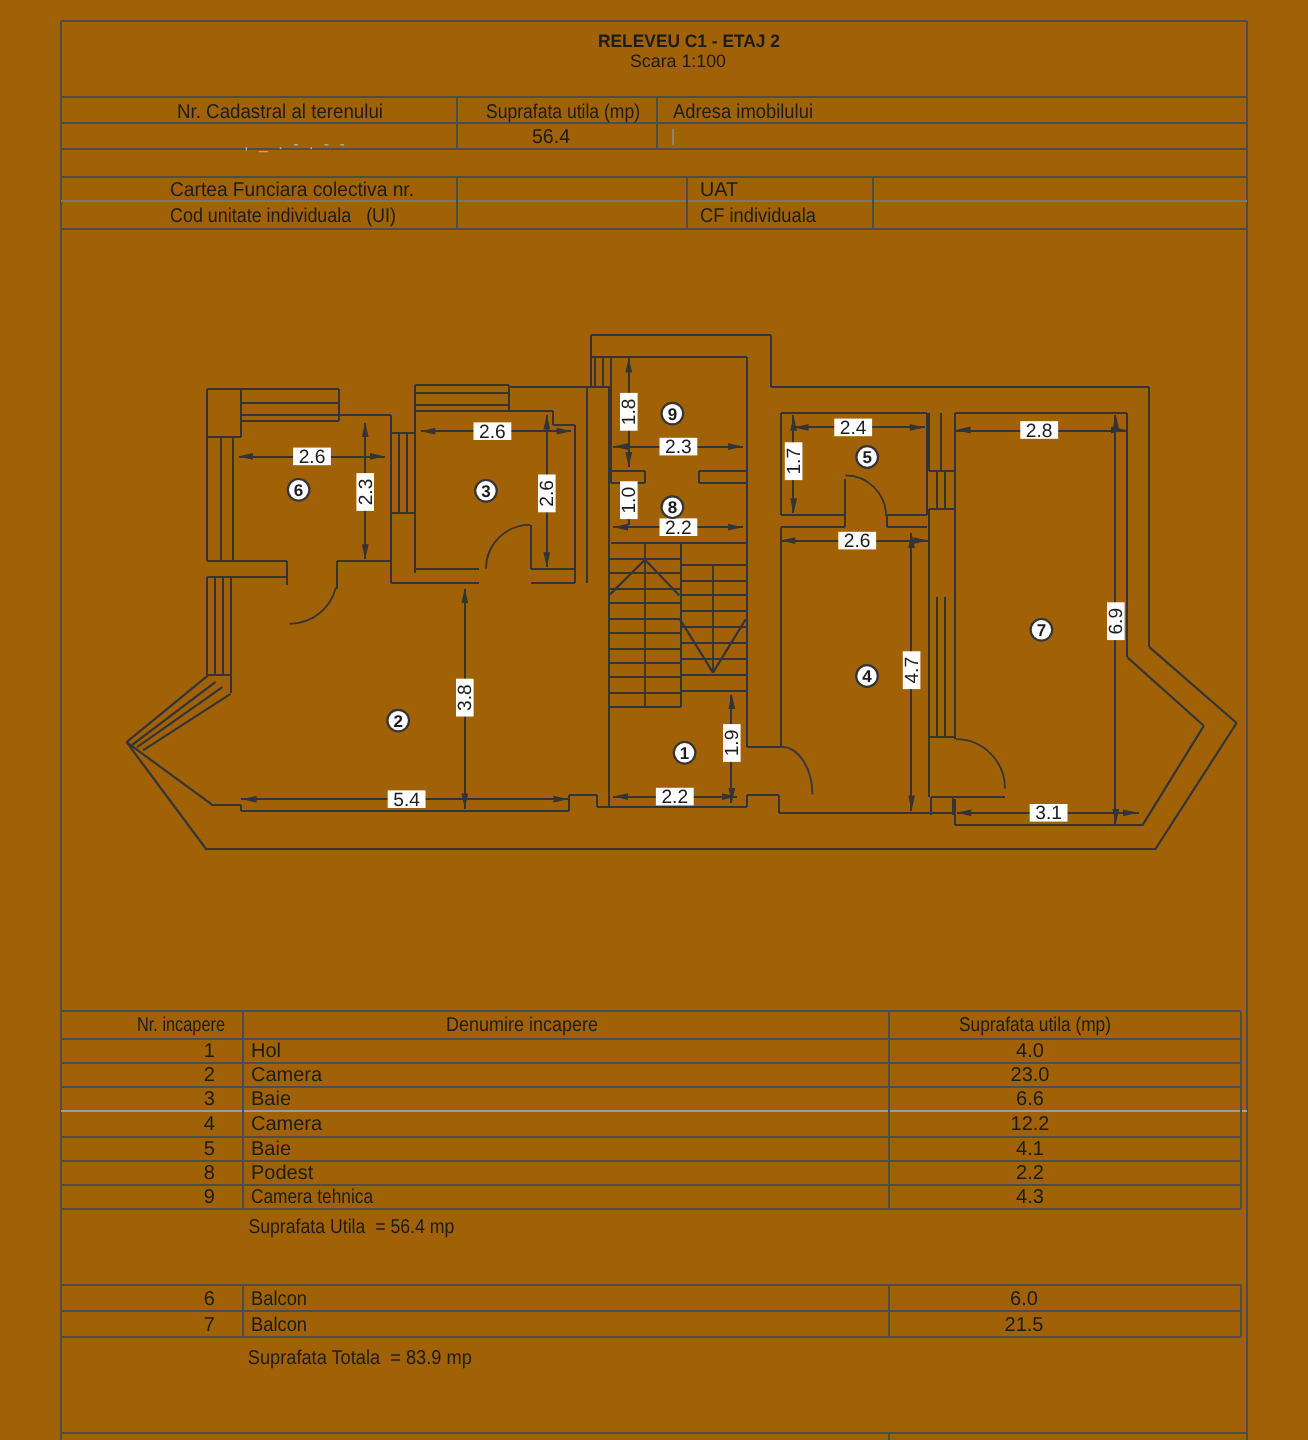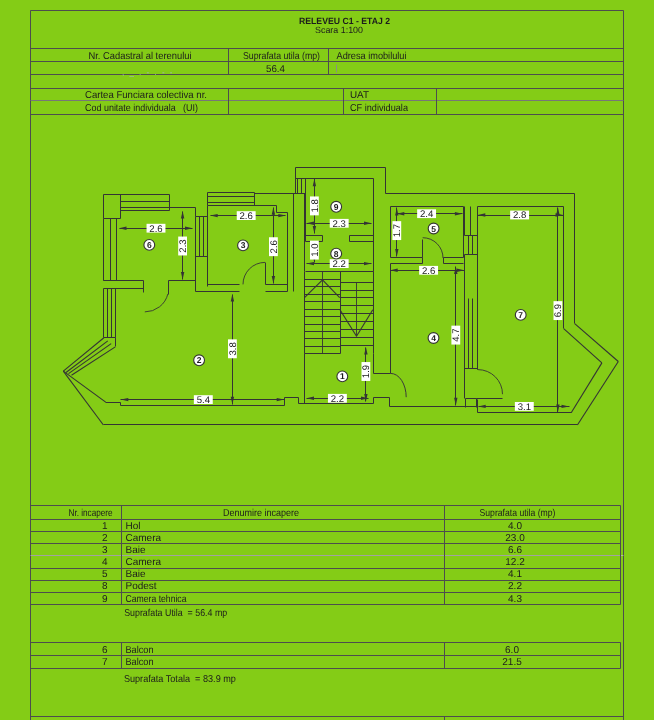--- a/index.html
+++ b/index.html
@@ -1,16 +1,16 @@
 <!DOCTYPE html>
 <html><head>
 <meta charset="utf-8">
 <style>
 html,body { margin:0; padding:0; background:#ffffff; }
-#page { position:relative; width:654px; height:720px; background:#84cc16; overflow:hidden; }
+#page { position:relative; width:654px; height:720px; background:#a16207; overflow:hidden; }
 </style>
 </head>
 <body>
 <div id="page">
 <svg width="654" height="720" viewBox="0 0 654 720" text-rendering="geometricPrecision">
 <g>
 <line x1="30.5" y1="10.5" x2="623.5" y2="10.5" stroke="#4d4d4d" stroke-width="1.0"></line>
 <line x1="30.5" y1="10.5" x2="30.5" y2="720.5" stroke="#4d4d4d" stroke-width="1.0"></line>
 <line x1="623.5" y1="10.5" x2="623.5" y2="720.5" stroke="#4d4d4d" stroke-width="1.0"></line>
 <text x="344.5" y="23.5" font-family="Liberation Sans, sans-serif" font-size="9" font-weight="bold" fill="#1c1c1c" text-anchor="middle" textLength="91" lengthAdjust="spacingAndGlyphs">RELEVEU C1 - ETAJ 2</text>

